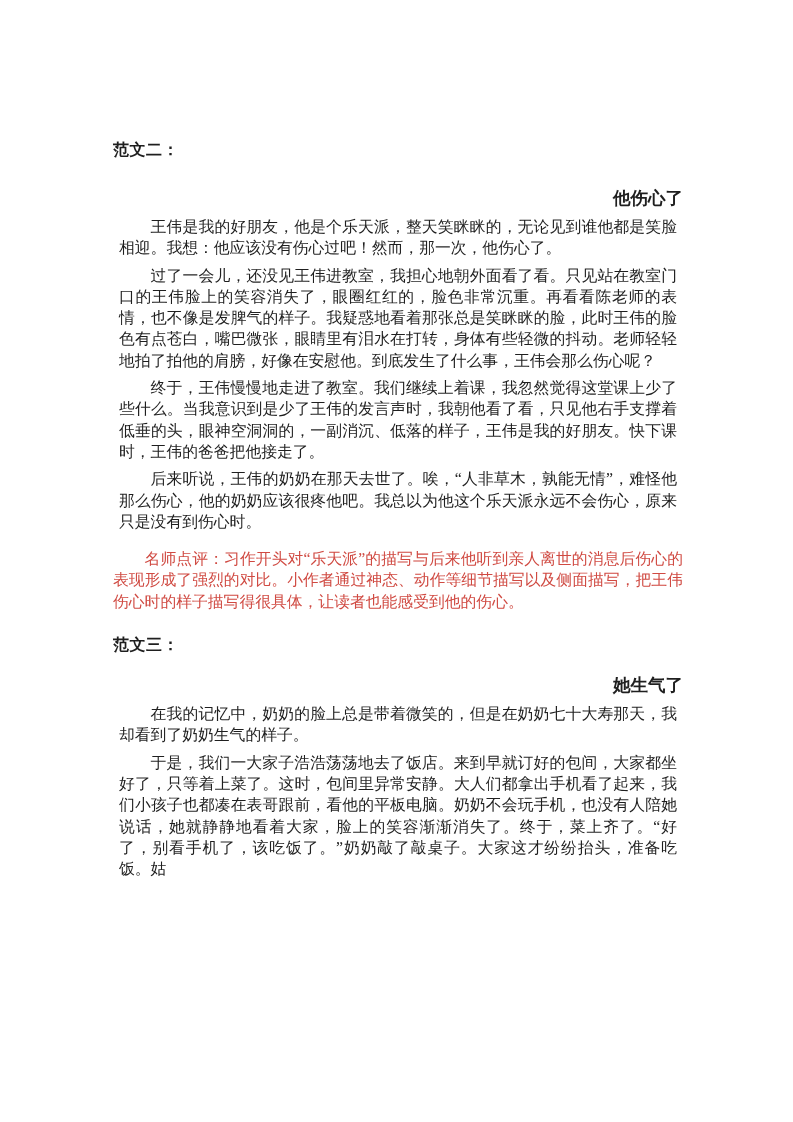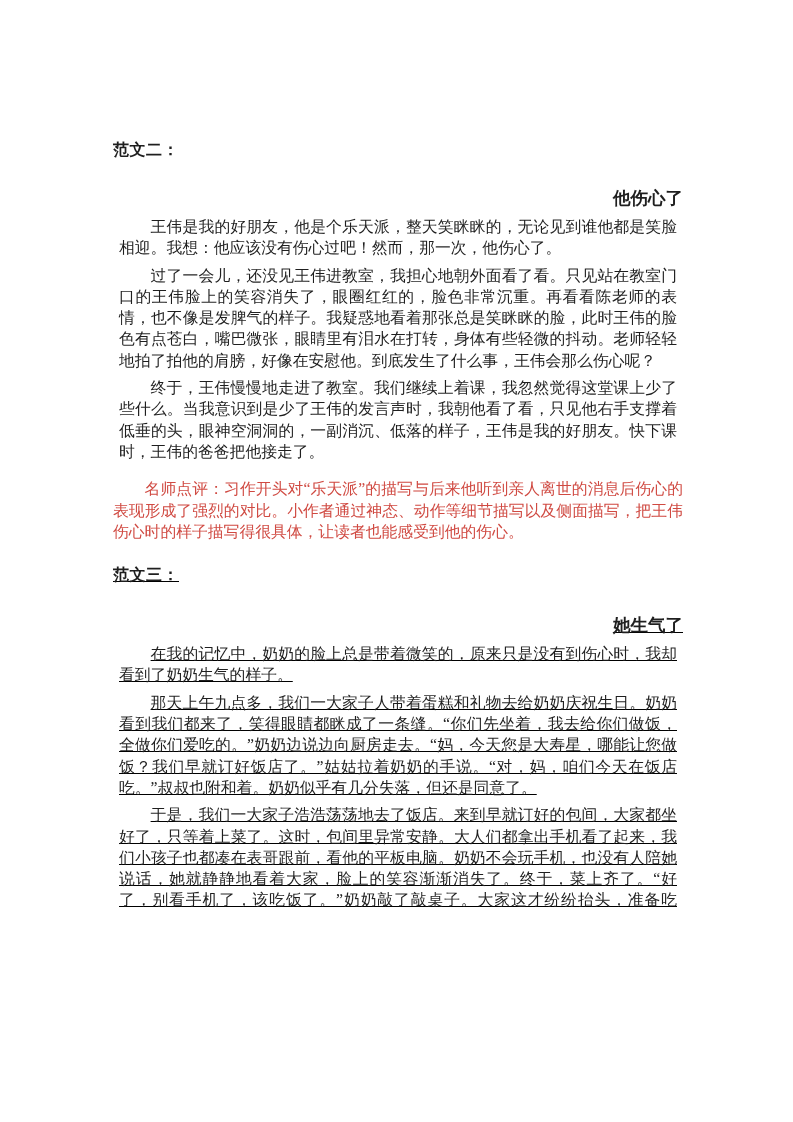--- a/index.html
+++ b/index.html
@@ -51,24 +51,23 @@
     font-family: "Liberation Serif", "DejaVu Serif", serif;
     font-size: 15.8px;
     line-height: 21.3px;
     text-align: justify;
     text-indent: 2em;
     margin: 16px 0 0 0;
     color: var(--red, #d04a42);
   }
   .section + .section {
     margin-top: 22px;
-    text-decoration: underline;
   }
   .section + .section .essay-title {
-    margin-top: 28px;
+    margin-top: 18px;
   }
   .footer {
     position: absolute;
     top: 1005px;
     right: 120px;
     font-family: "Liberation Sans", "DejaVu Sans", sans-serif;
     font-size: 17px;
     line-height: 16px;
     color: #333333;
   }
@@ -78,28 +77,28 @@
 
 <div class="page">
   <div class="content">
 
     <div class="section">
       <h2 class="section-label">范文二：</h2>
       <h1 class="essay-title">他伤心了</h1>
       <p class="body-par">王伟是我的好朋友，他是个乐天派，整天笑眯眯的，无论见到谁他都是笑脸相迎。我想：他应该没有伤心过吧！然而，那一次，他伤心了。</p>
       <p class="body-par">过了一会儿，还没见王伟进教室，我担心地朝外面看了看。只见站在教室门口的王伟脸上的笑容消失了，眼圈红红的，脸色非常沉重。再看看陈老师的表情，也不像是发脾气的样子。我疑惑地看着那张总是笑眯眯的脸，此时王伟的脸色有点苍白，嘴巴微张，眼睛里有泪水在打转，身体有些轻微的抖动。老师轻轻地拍了拍他的肩膀，好像在安慰他。到底发生了什么事，王伟会那么伤心呢？</p>
       <p class="body-par">终于，王伟慢慢地走进了教室。我们继续上着课，我忽然觉得这堂课上少了些什么。当我意识到是少了王伟的发言声时，我朝他看了看，只见他右手支撑着低垂的头，眼神空洞洞的，一副消沉、低落的样子，王伟是我的好朋友。快下课时，王伟的爸爸把他接走了。</p>
+      <p class="body-par">后来听说，王伟的奶奶在那天去世了。唉，“人非草木，孰能无情”，难怪他那么伤心，他的奶奶应该很疼他吧。我总以为他这个乐天派永远不会伤心，原来只是没有到伤心时。</p>
       <p class="comment-par">名师点评：习作开头对“乐天派”的描写与后来他听到亲人离世的消息后伤心的表现形成了强烈的对比。小作者通过神态、动作等细节描写以及侧面描写，把王伟伤心时的样子描写得很具体，让读者也能感受到他的伤心。</p>
     </div>
 
     <div class="section">
       <h2 class="section-label">范文三：</h2>
       <h1 class="essay-title">她生气了</h1>
-      <p class="body-par">在我的记忆中，奶奶的脸上总是带着微笑的，原来只是没有到伤心时，我却看到了奶奶生气的样子。</p>
-      <p class="body-par">那天上午九点多，我们一大家子人带着蛋糕和礼物去给奶奶庆祝生日。奶奶看到我们都来了，笑得眼睛都眯成了一条缝。“你们先坐着，我去给你们做饭，全做你们爱吃的。”奶奶边说边向厨房走去。“妈，今天您是大寿星，哪能让您做饭？我们早就订好饭店了。”姑姑拉着奶奶的手说。“对，妈，咱们今天在饭店吃。”叔叔也附和着。奶奶似乎有几分失落，但还是同意了。</p>
+      <p class="body-par">在我的记忆中，奶奶的脸上总是带着微笑的，但是在奶奶七十大寿那天，我却看到了奶奶生气的样子。</p>
       <p class="body-par">于是，我们一大家子浩浩荡荡地去了饭店。来到早就订好的包间，大家都坐好了，只等着上菜了。这时，包间里异常安静。大人们都拿出手机看了起来，我们小孩子也都凑在表哥跟前，看他的平板电脑。奶奶不会玩手机，也没有人陪她说话，她就静静地看着大家，脸上的笑容渐渐消失了。终于，菜上齐了。“好了，别看手机了，该吃饭了。”奶奶敲了敲桌子。大家这才纷纷抬头，准备吃饭。姑</p>
     </div>
 
   </div>
 
   <div class="footer">
     <span>学习资料QQ：1348884567</span>
   </div>
 </div>
 

